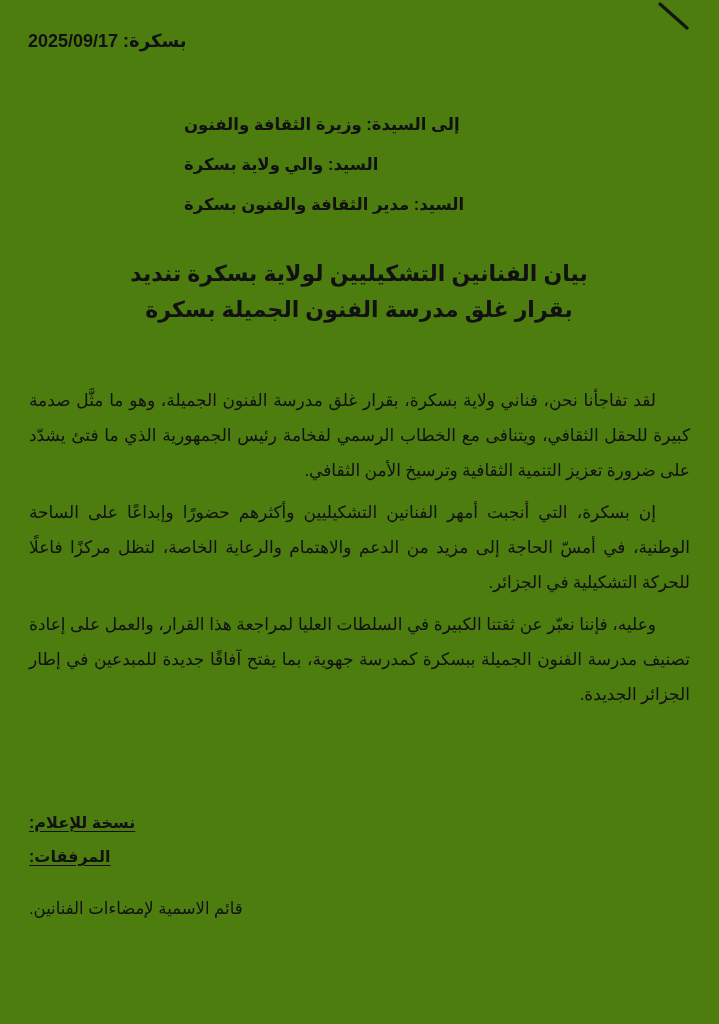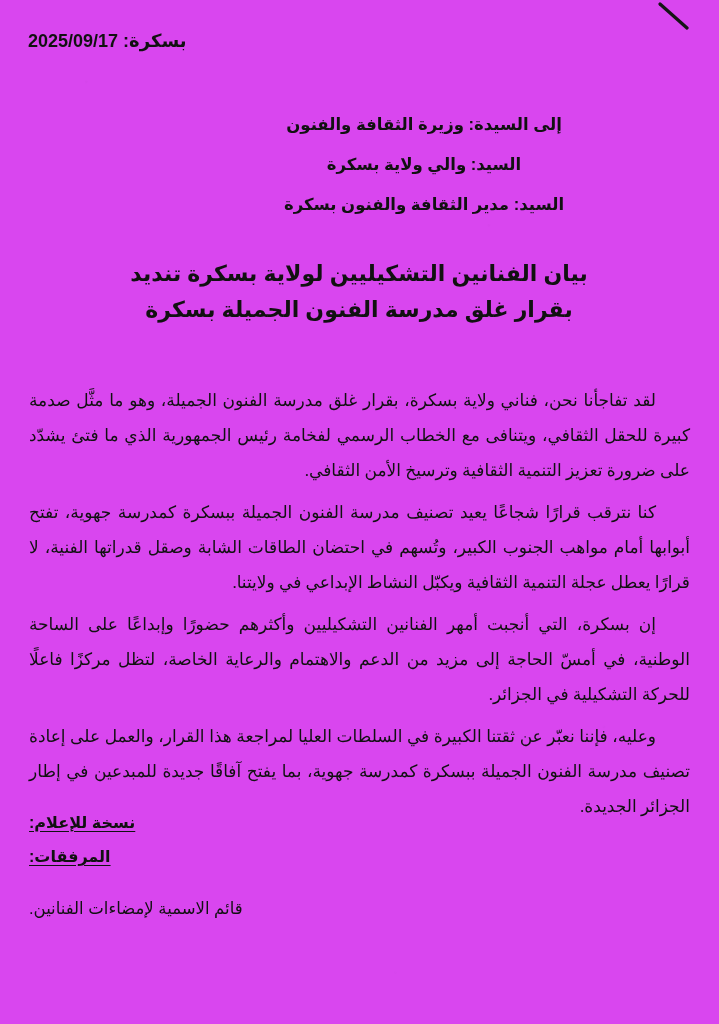--- a/index.html
+++ b/index.html
@@ -13,21 +13,21 @@
     font-family: "Liberation Serif", "DejaVu Serif", serif;
     color: #111111;
     overflow: hidden;
     position: relative;
   }
 
   .page {
     position: relative;
     width: 719px;
     height: 1024px;
-    background: #d946ef;
+    background: #4d7c0f;
     box-sizing: border-box;
   }
 
   
   .paper-noise {
     position: absolute;
     inset: 0;
     pointer-events: none;
     background:
       radial-gradient(circle at 12% 8%, rgba(0,0,0,0.012) 0 1px, transparent 2px),
@@ -58,21 +58,21 @@
     font-size: 18px;
     letter-spacing: 0.1px;
     white-space: nowrap;
   }
 
   .addressees {
     position: absolute;
     top: 104px;
     right: 55px;
     width: 480px;
-    text-align: center;
+    text-align: left;
     direction: rtl;
     font-family: "Liberation Sans", "DejaVu Sans", sans-serif;
     font-weight: bold;
     font-size: 16.5px;
     line-height: 40px;
   }
   .addressees div { white-space: nowrap; }
 
   .doc-title {
     position: absolute;
@@ -152,21 +152,20 @@
     <div>السيد: مدير الثقافة والفنون بسكرة</div>
   </div>
 
   <div class="doc-title">
     <div>بيان الفنانين التشكيليين لولاية بسكرة تنديد</div>
     <div>بقرار غلق مدرسة الفنون الجميلة  بسكرة</div>
   </div>
 
   <div class="body-text">
     <p>لقد تفاجأنا نحن، فناني ولاية بسكرة، بقرار غلق مدرسة الفنون الجميلة، وهو ما مثَّل صدمة كبيرة للحقل الثقافي، ويتنافى مع الخطاب الرسمي لفخامة رئيس الجمهورية الذي ما فتئ يشدّد على ضرورة تعزيز التنمية الثقافية وترسيخ الأمن الثقافي.</p>
-    <p>كنا نترقب قرارًا شجاعًا يعيد تصنيف مدرسة الفنون الجميلة ببسكرة كمدرسة جهوية، تفتح أبوابها أمام مواهب الجنوب الكبير، وتُسهم في احتضان الطاقات الشابة وصقل قدراتها الفنية، لا قرارًا يعطل عجلة التنمية الثقافية ويكبّل النشاط الإبداعي في ولايتنا.</p>
     <p>إن بسكرة، التي أنجبت أمهر الفنانين التشكيليين وأكثرهم حضورًا وإبداعًا على الساحة الوطنية، في أمسّ الحاجة إلى مزيد من الدعم والاهتمام والرعاية الخاصة، لتظل مركزًا فاعلًا للحركة التشكيلية في الجزائر.</p>
     <p>وعليه، فإننا نعبّر عن ثقتنا الكبيرة في السلطات العليا لمراجعة هذا القرار، والعمل على إعادة تصنيف مدرسة الفنون الجميلة ببسكرة كمدرسة جهوية، بما يفتح آفاقًا جديدة للمبدعين في إطار الجزائر الجديدة.</p>
   </div>
 
   <div class="footer-block">
     <div class="footer-row">
       <span class="footer-heading">نسخة للإعلام:</span>
     </div>
     <div class="footer-row">
       <span class="footer-heading">المرفقات:</span>

